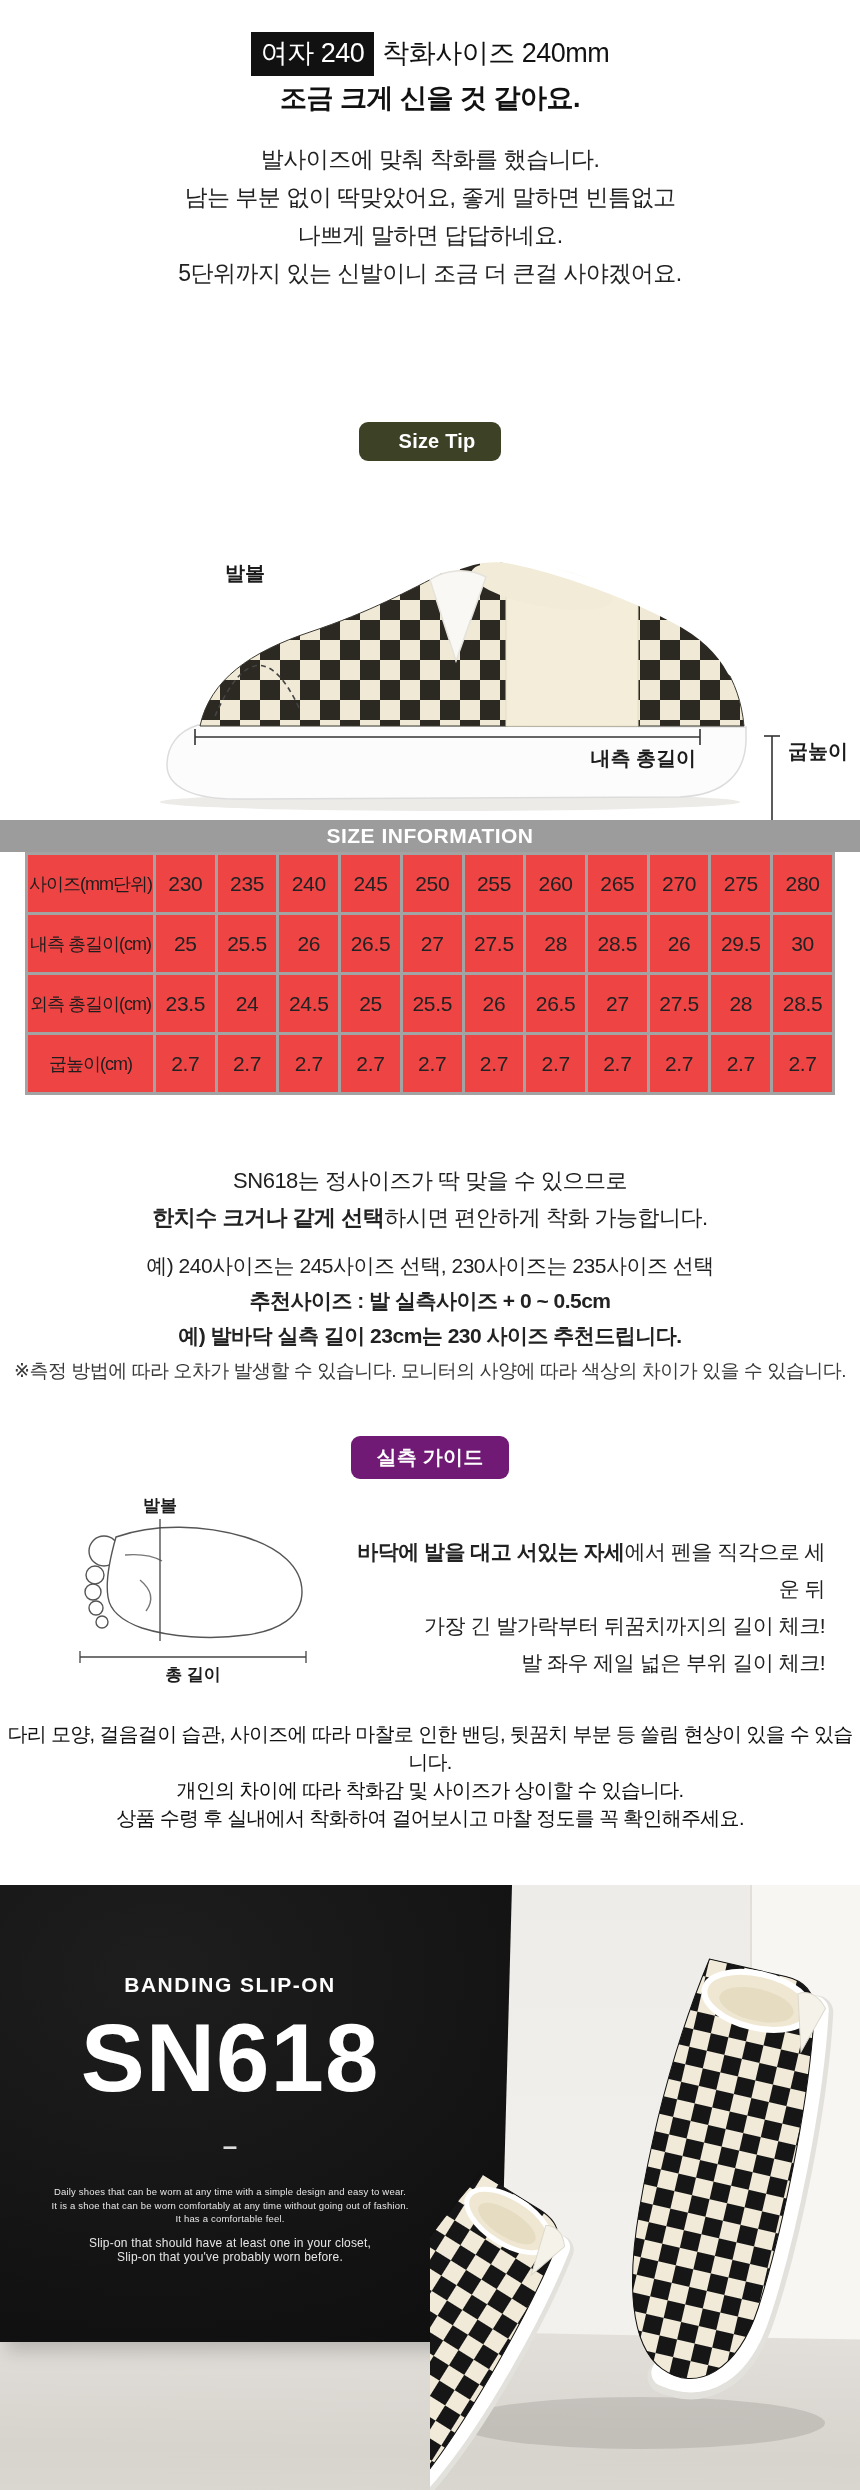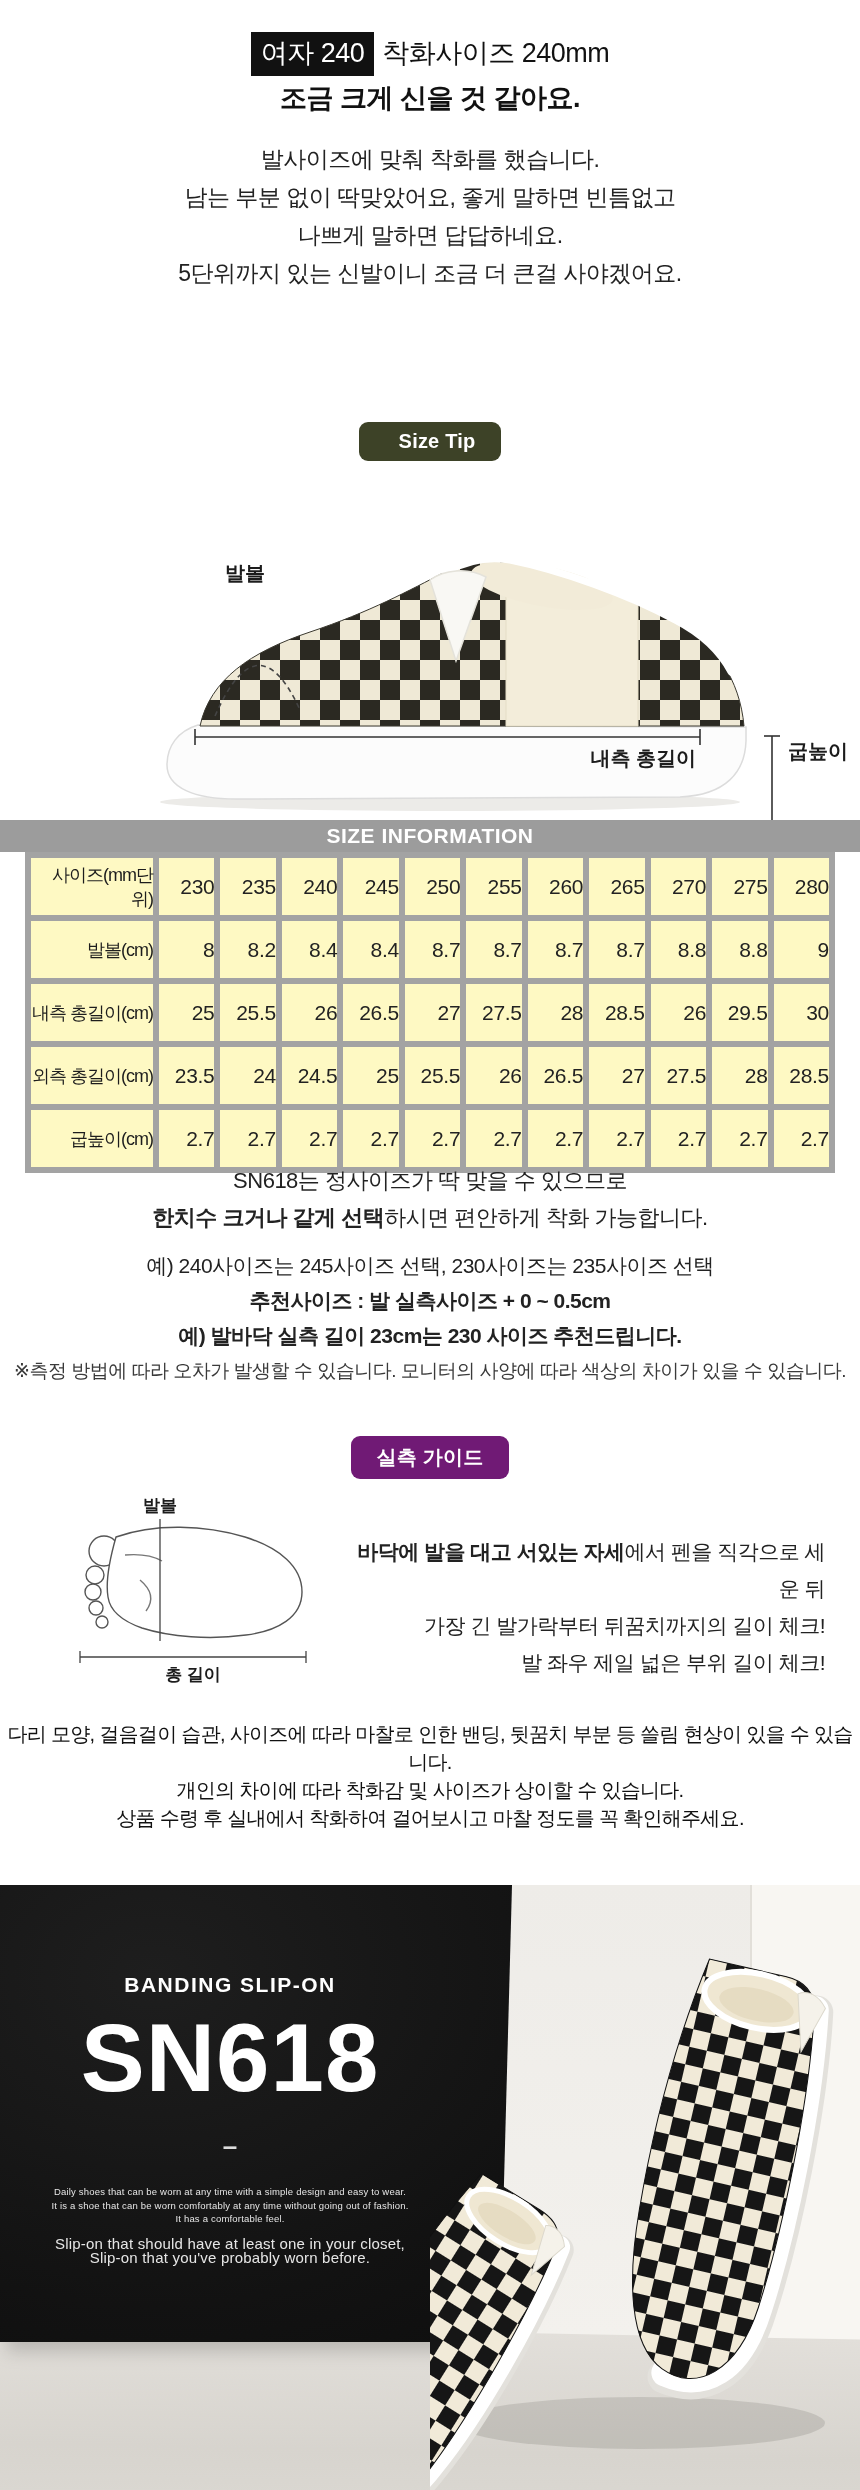--- a/index.html
+++ b/index.html
@@ -28,22 +28,22 @@
   
   .size-header{
     top:820px;height:32px;line-height:32px;background:#9c9c9c;color:#fff;
     font-size:21px;font-weight:700;letter-spacing:0.5px;
   }
   table.size-table{
     position:absolute;top:852px;left:25px;width:810px;border-collapse:collapse;
     table-layout:fixed;font-size:21px;color:#222;
   }
   table.size-table td{
-    border:6px solid #a3a3a3;text-align:right;height:57px;padding:0;
-    background:#fef9c3;letter-spacing:-0.3px;
+    border:3px solid #a3a3a3;text-align:center;height:57px;padding:0;
+    background:#ef4444;letter-spacing:-0.3px;
   }
   table.size-table td.lbl{font-size:18px;letter-spacing:-1px;color:#1d1d1d;}
 
   
   .fit-note{top:1162px;font-size:22px;line-height:37px;color:#222;letter-spacing:-0.5px;}
   .recommend{top:1248px;font-size:21px;line-height:35px;color:#222;letter-spacing:-0.5px;}
   .recommend .b{font-weight:700;}
   .caution{top:1358px;font-size:19px;color:#3a3a3a;letter-spacing:-0.5px;}
   .bold{font-weight:700;}
 
@@ -70,21 +70,21 @@
     clip-path:polygon(0 0,100% 0,97.6% 100%,0 100%);color:#fff;text-align:center;padding-left:28px;}
   .board-kicker{position:absolute;top:88px;left:0;width:460px;
     font-size:21px;font-weight:700;letter-spacing:1.5px;}
   .board-model{position:absolute;top:118px;left:0;width:460px;
     font-size:96px;font-weight:800;letter-spacing:1px;line-height:110px;}
   .board-dash{position:absolute;top:246px;left:0;width:460px;
     font-size:26px;font-weight:700;color:#dcdcdc;}
   .board-para1{position:absolute;top:300px;left:0;width:460px;
     font-size:9.5px;line-height:13.5px;color:#e6e6e6;letter-spacing:0.2px;}
   .board-para2{position:absolute;top:352px;left:0;width:460px;
-    font-size:15px;line-height:13.5px;color:#e6e6e6;letter-spacing:0.2px;}
+    font-size:12px;line-height:13.5px;color:#e6e6e6;letter-spacing:0.2px;}
   .photo-shoes{position:absolute;left:430px;top:58px;}
 </style>
 </head>
 <body>
 
 <div class="abs center review-title">
   <span class="review-badge">여자 240</span><span>착화사이즈 240mm</span>
 </div>
 <div class="abs center review-sub">조금 크게 신을 것 같아요.</div>
 <div class="abs center review-lines">
@@ -172,34 +172,20 @@
         <td>235</td>
         <td>240</td>
         <td>245</td>
         <td>250</td>
         <td>255</td>
         <td>260</td>
         <td>265</td>
         <td>270</td>
         <td>275</td>
         <td>280</td>
-      </tr>
-      <tr>
-        <td class="lbl">발볼(cm)</td>
-        <td>8</td>
-        <td>8.2</td>
-        <td>8.4</td>
-        <td>8.4</td>
-        <td>8.7</td>
-        <td>8.7</td>
-        <td>8.7</td>
-        <td>8.7</td>
-        <td>8.8</td>
-        <td>8.8</td>
-        <td>9</td>
       </tr>
       <tr>
         <td class="lbl">내측 총길이(cm)</td>
         <td>25</td>
         <td>25.5</td>
         <td>26</td>
         <td>26.5</td>
         <td>27</td>
         <td>27.5</td>
         <td>28</td>

